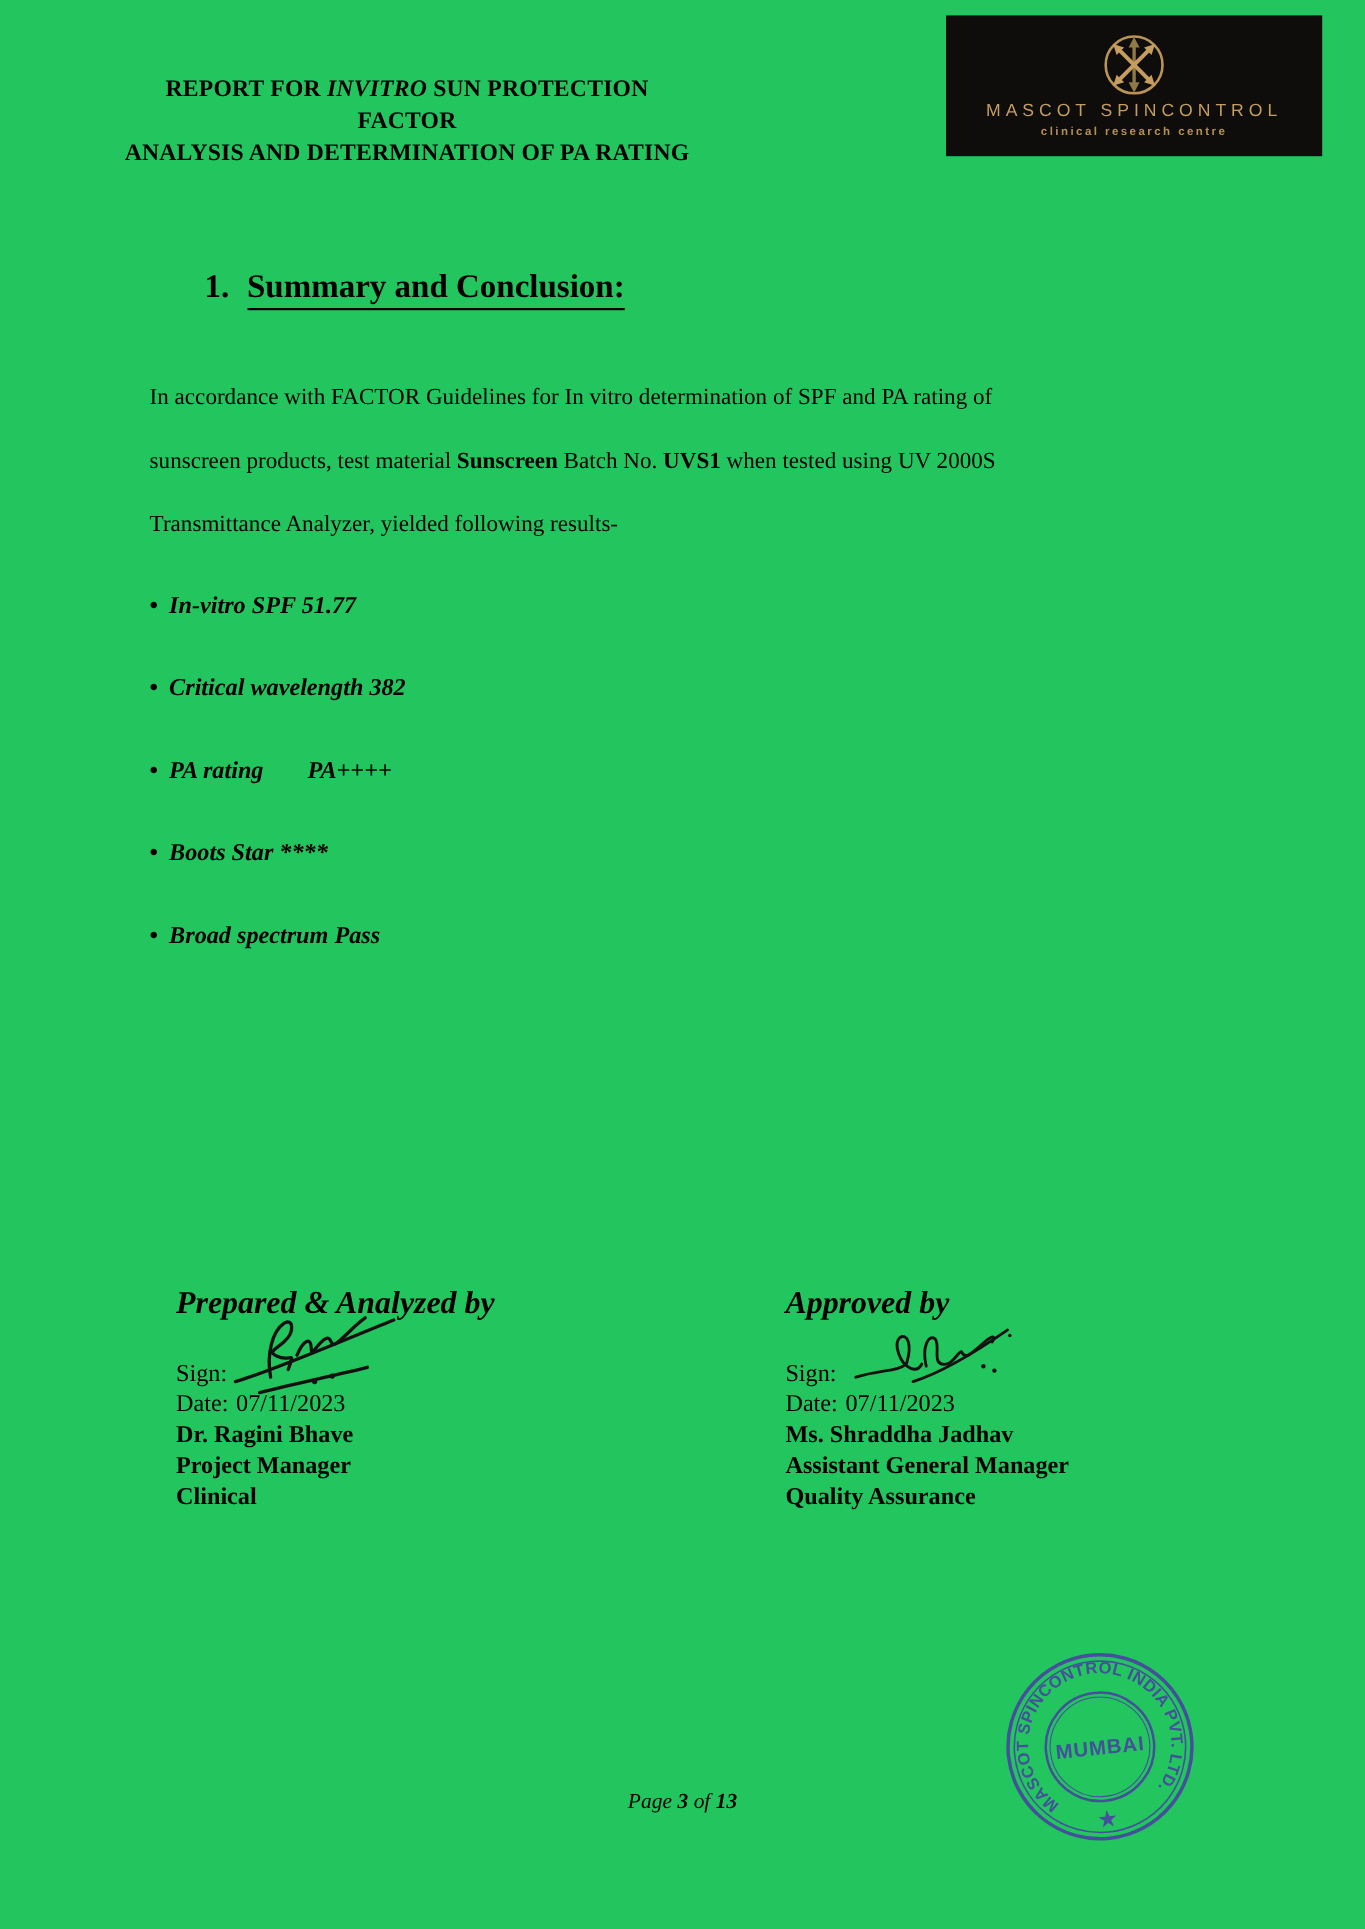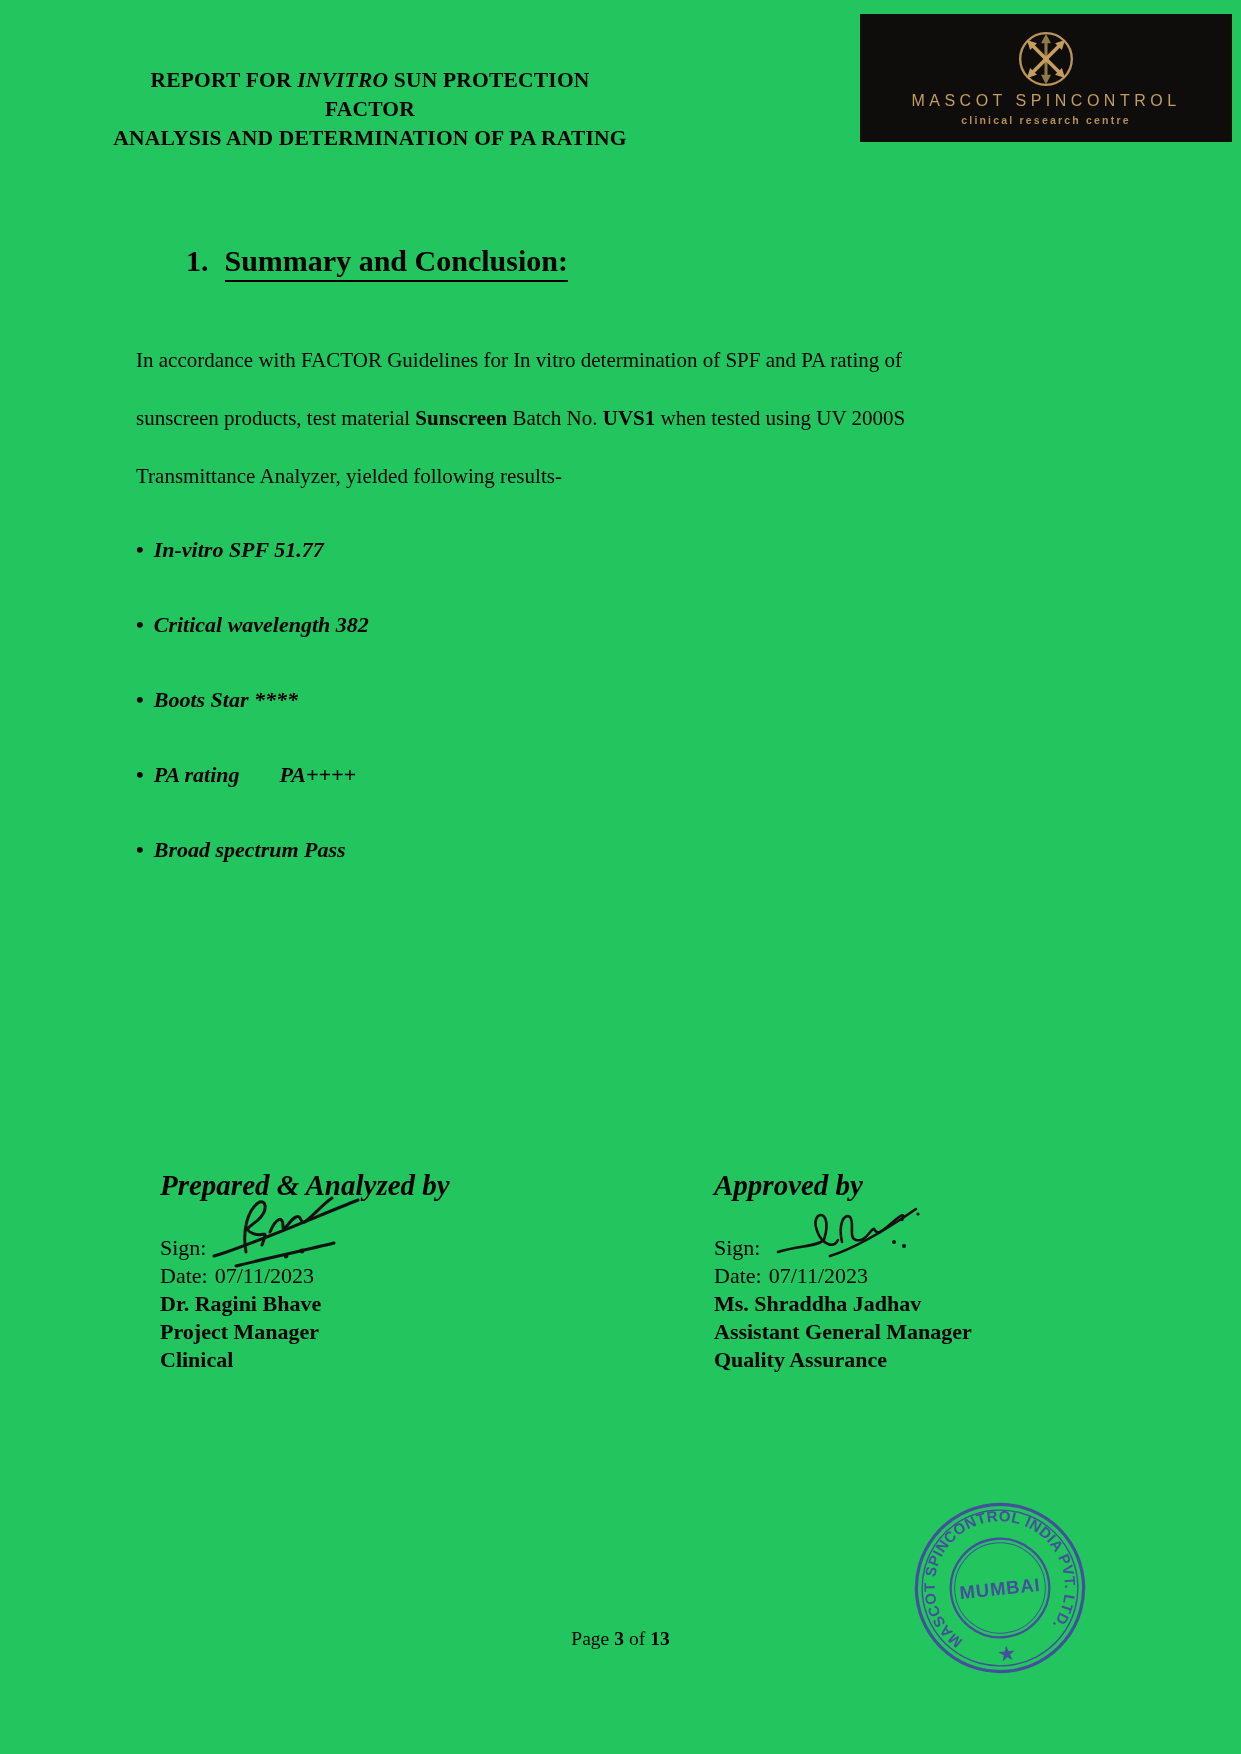--- a/index.html
+++ b/index.html
@@ -22,21 +22,21 @@
     text-align: center;
     font-weight: bold;
     font-size: 21.5px;
     line-height: 29px;
     letter-spacing: 0.2px;
   }
   .title-italic { font-style: italic; }
 
   .logo-box {
     position: absolute;
-    left: 860px; top: 14px; width: 372px; height: 128px;
+    left: 860px; top: 14px; width: 342px; height: 128px;
     background: #0e0d0b;
     display: flex; flex-direction: column;
     align-items: center; justify-content: center;
   }
   .logo-emblem { width: 58px; height: 58px; margin-bottom: 4px; }
   .logo-brand {
     font-family: "Liberation Sans", sans-serif;
     font-size: 16px; letter-spacing: 4.5px;
     color: #c59d5f; white-space: nowrap;
   }
@@ -103,20 +103,21 @@
     font-family: "Liberation Sans", sans-serif;
     font-weight: bold;
   }
 
   
   .footer {
     position: absolute;
     left: 0; top: 1628px; width: 100%;
     text-align: center;
     font-size: 19.5px;
+    font-style: italic;
   }
   .footer span { margin-right: 5px; }
   .footer span:last-child { margin-right: 0; }
 </style>
 </head>
 <body>
 
 <div class="page">
 
   <div class="title-block">
@@ -150,22 +151,22 @@
 
   <div class="paragraph">
     <div class="pline">In accordance with FACTOR Guidelines for In vitro determination of SPF and PA rating of</div>
     <div class="pline"><span>sunscreen products, test material </span><span class="b">Sunscreen</span><span> Batch No. </span><span class="b">UVS1</span><span> when tested using UV 2000S</span></div>
     <div class="pline">Transmittance Analyzer, yielded following results-</div>
   </div>
 
   <ul class="results">
     <li class="result-item"><span class="bullet-glyph">•</span><span>In-vitro SPF 51.77</span></li>
     <li class="result-item"><span class="bullet-glyph">•</span><span>Critical wavelength 382</span></li>
+    <li class="result-item"><span class="bullet-glyph">•</span><span>PA rating</span><span class="result-value-gap">PA++++</span></li>
     <li class="result-item"><span class="bullet-glyph">•</span><span>Boots Star ****</span></li>
-    <li class="result-item"><span class="bullet-glyph">•</span><span>PA rating</span><span class="result-value-gap">PA++++</span></li>
     <li class="result-item"><span class="bullet-glyph">•</span><span>Broad spectrum Pass</span></li>
   </ul>
 
   <div class="sig-block left">
     <div class="sig-heading">Prepared &amp; Analyzed by</div>
     <div class="sig-row"><span>Sign:</span></div>
     <div class="sig-row"><span>Date:</span><span class="date-value">07/11/2023</span></div>
     <div class="sig-bold">Dr. Ragini Bhave</div>
     <div class="sig-bold">Project Manager</div>
     <div class="sig-bold">Clinical</div>

